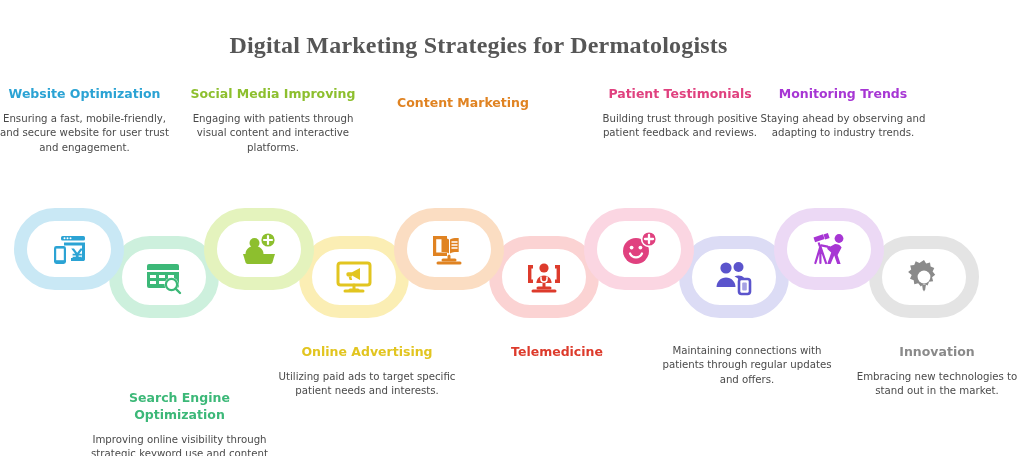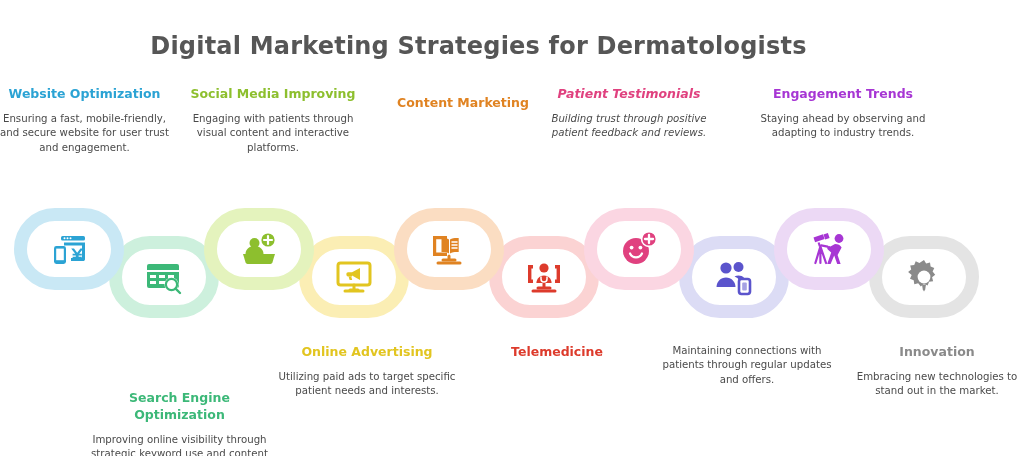--- a/index.html
+++ b/index.html
@@ -21,20 +21,21 @@
   #page-title {
     position: absolute;
     top: 32px;
     left: 0;
     width: 957px;
     text-align: center;
     font-size: 24px;
     font-weight: bold;
     color: #565656;
     letter-spacing: 0.2px;
+    font-family: Liberation Serif, serif;
   }
 
   
   .text-block {
     position: absolute;
     text-align: center;
   }
   .tb-title {
     font-size: 12.5px;
     font-weight: bold;
@@ -102,29 +103,29 @@
       <div class="text-block bot-block" style="left: 272px; width: 190px;">
         <div class="tb-title" style="color: rgb(226, 197, 32);">Online Advertising</div>
         <div class="tb-desc">Utilizing paid ads to target specific patient needs and interests.</div>
       </div>
       <div class="text-block top-block" style="left: 368px; width: 190px;">
         <div class="tb-title" style="color: rgb(224, 131, 34); margin-top: 9px;">Content Marketing</div>
       </div>
       <div class="text-block bot-block" style="left: 462px; width: 190px;">
         <div class="tb-title" style="color: rgb(221, 59, 44);">Telemedicine</div>
       </div>
-      <div class="text-block top-block" style="left: 534px; width: 190px; font-style: italic;">
+      <div class="text-block top-block" style="left: 585px; width: 190px;">
         <div class="tb-title" style="color: rgb(224, 65, 127);">Patient Testimonials</div>
         <div class="tb-desc">Building trust through positive patient feedback and reviews.</div>
       </div>
       <div class="text-block bot-block" style="left: 652px; width: 190px;">
         <div class="tb-desc">Maintaining connections with patients through regular updates and offers.</div>
       </div>
       <div class="text-block top-block" style="left: 748px; width: 190px;">
-        <div class="tb-title" style="color: rgb(167, 54, 212);">Engagement Trends</div>
+        <div class="tb-title" style="color: rgb(167, 54, 212);">Monitoring Trends</div>
         <div class="tb-desc">Staying ahead by observing and adapting to industry trends.</div>
       </div>
       <div class="text-block bot-block" style="left: 842px; width: 190px;">
         <div class="tb-title" style="color: rgb(138, 138, 138);">Innovation</div>
         <div class="tb-desc">Embracing new technologies to stand out in the market.</div>
       </div>
     </div>
 
   <div id="chain">
       <div class="link upper" style="left: 14px; width: 110px; height: 82px; border-width: 13px; border-color: rgb(201, 232, 245); z-index: 2;"></div>

